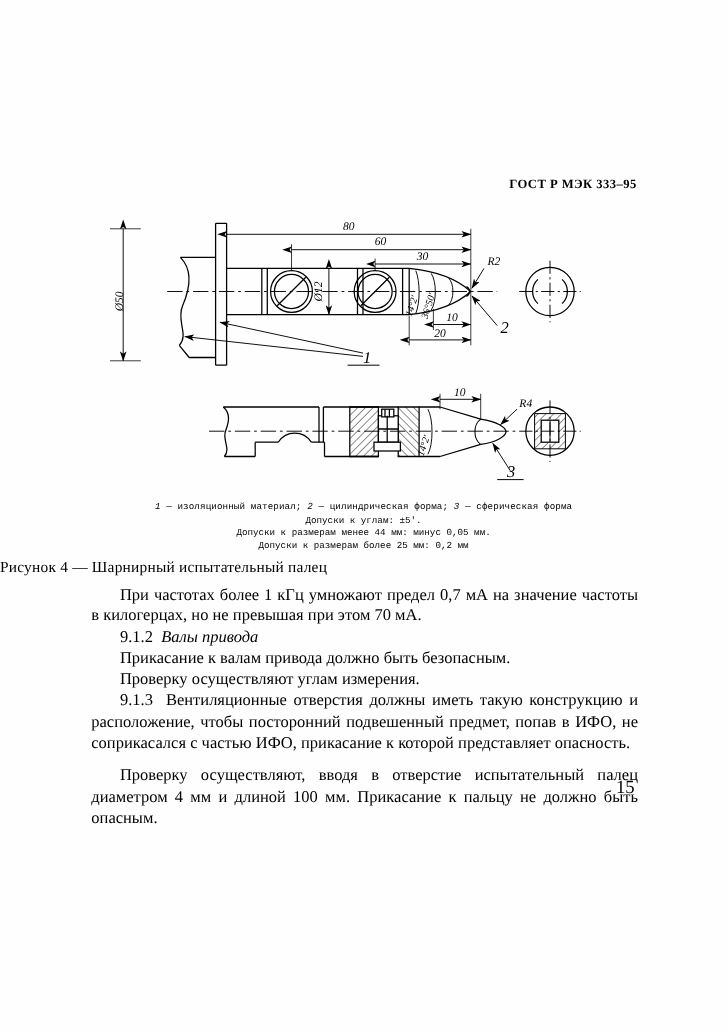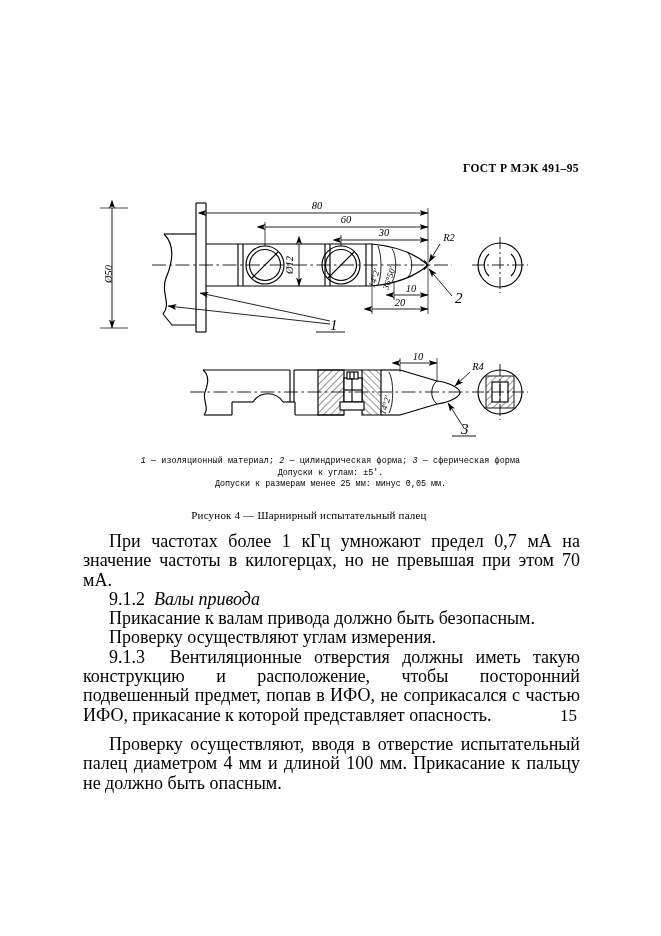--- a/index.html
+++ b/index.html
@@ -61,32 +61,31 @@
   .fig-notes .legend-line {
     letter-spacing: 0.1px;
   }
   .fig-notes .it { font-style: italic; }
 
   .fig-caption {
     position: absolute;
     top: 509px;
     left: 0;
     width: 618px;
-    text-align: center;
-    font-size: 11px;
+    font-size: 14px;
     letter-spacing: 0.2px;
   }
 
   
   .body-text {
     position: absolute;
     top: 532px;
     left: 83px;
     width: 497px;
-    font-size: 18px;
+    font-size: 15px;
     line-height: 19.3px;
     text-align: justify;
     text-justify: inter-word;
     font-family: Liberation Serif, serif;
   }
   .body-text p {
     margin: 0;
     text-indent: 26px;
   }
   .body-text p.gap-before {
@@ -102,21 +101,21 @@
     font-size: 17px;
   }
 
   
 </style>
 </head>
 <body>
 
 <div class="page">
 
-  <div class="doc-header">ГОСТ Р МЭК 491‒95</div>
+  <div class="doc-header">ГОСТ Р МЭК 333‒95</div>
 
   <div class="figure-block">
     <svg class="figure-svg" width="661" height="270" viewBox="0 0 661 270">
       <defs>
         <marker id="arrHead" markerWidth="9" markerHeight="6" refX="8.5" refY="3" orient="auto" markerUnits="userSpaceOnUse">
           <path d="M0,0 L9,3 L0,6 L2.2,3 z" fill="#000"></path>
         </marker>
         <marker id="arrTail" markerWidth="9" markerHeight="6" refX="0.5" refY="3" orient="auto-start-reverse" markerUnits="userSpaceOnUse">
           <path d="M0,0 L9,3 L0,6 L2.2,3 z" fill="#000"></path>
         </marker>
@@ -302,21 +301,22 @@
         <text x="330" y="144">1</text>
         <text x="455" y="117">2</text>
         <text x="461" y="248">3</text>
       </g>
     </svg>
   </div>
 
   <div class="fig-notes">
     <div class="legend-line"><span class="it">1</span><span> — изоляционный материал; </span><span class="it">2</span><span> — цилиндрическая форма; </span><span class="it">3</span><span> — сферическая форма</span></div>
     <div>Допуски к углам: ±5'.</div>
-    <div>Допуски к размерам менее 25 мм: минус 0,05 мм.</div>
+    <div>Допуски к размерам менее 44 мм: минус 0,05 мм.</div>
+    <div>Допуски к размерам более 25 мм: 0,2 мм</div>
   </div>
 
   <div class="fig-caption">Рисунок 4 — Шарнирный испытательный палец</div>
 
   <div class="body-text">
     <p>При частотах более 1 кГц умножают предел 0,7 мА на значение частоты в килогерцах, но не превышая при этом 70 мА.</p>
     <p><span class="sect-num">9.1.2</span>&nbsp; <span class="it-title">Валы привода</span></p>
     <p>Прикасание к валам привода должно быть безопасным.</p>
     <p>Проверку осуществляют углам измерения.</p>
     <p><span class="sect-num">9.1.3</span>&nbsp; <span>Вентиляционные отверстия должны иметь такую конструкцию и расположение, чтобы посторонний подвешенный предмет, попав в ИФО, не соприкасался с частью ИФО, прикасание к которой представляет опасность.</span></p>

